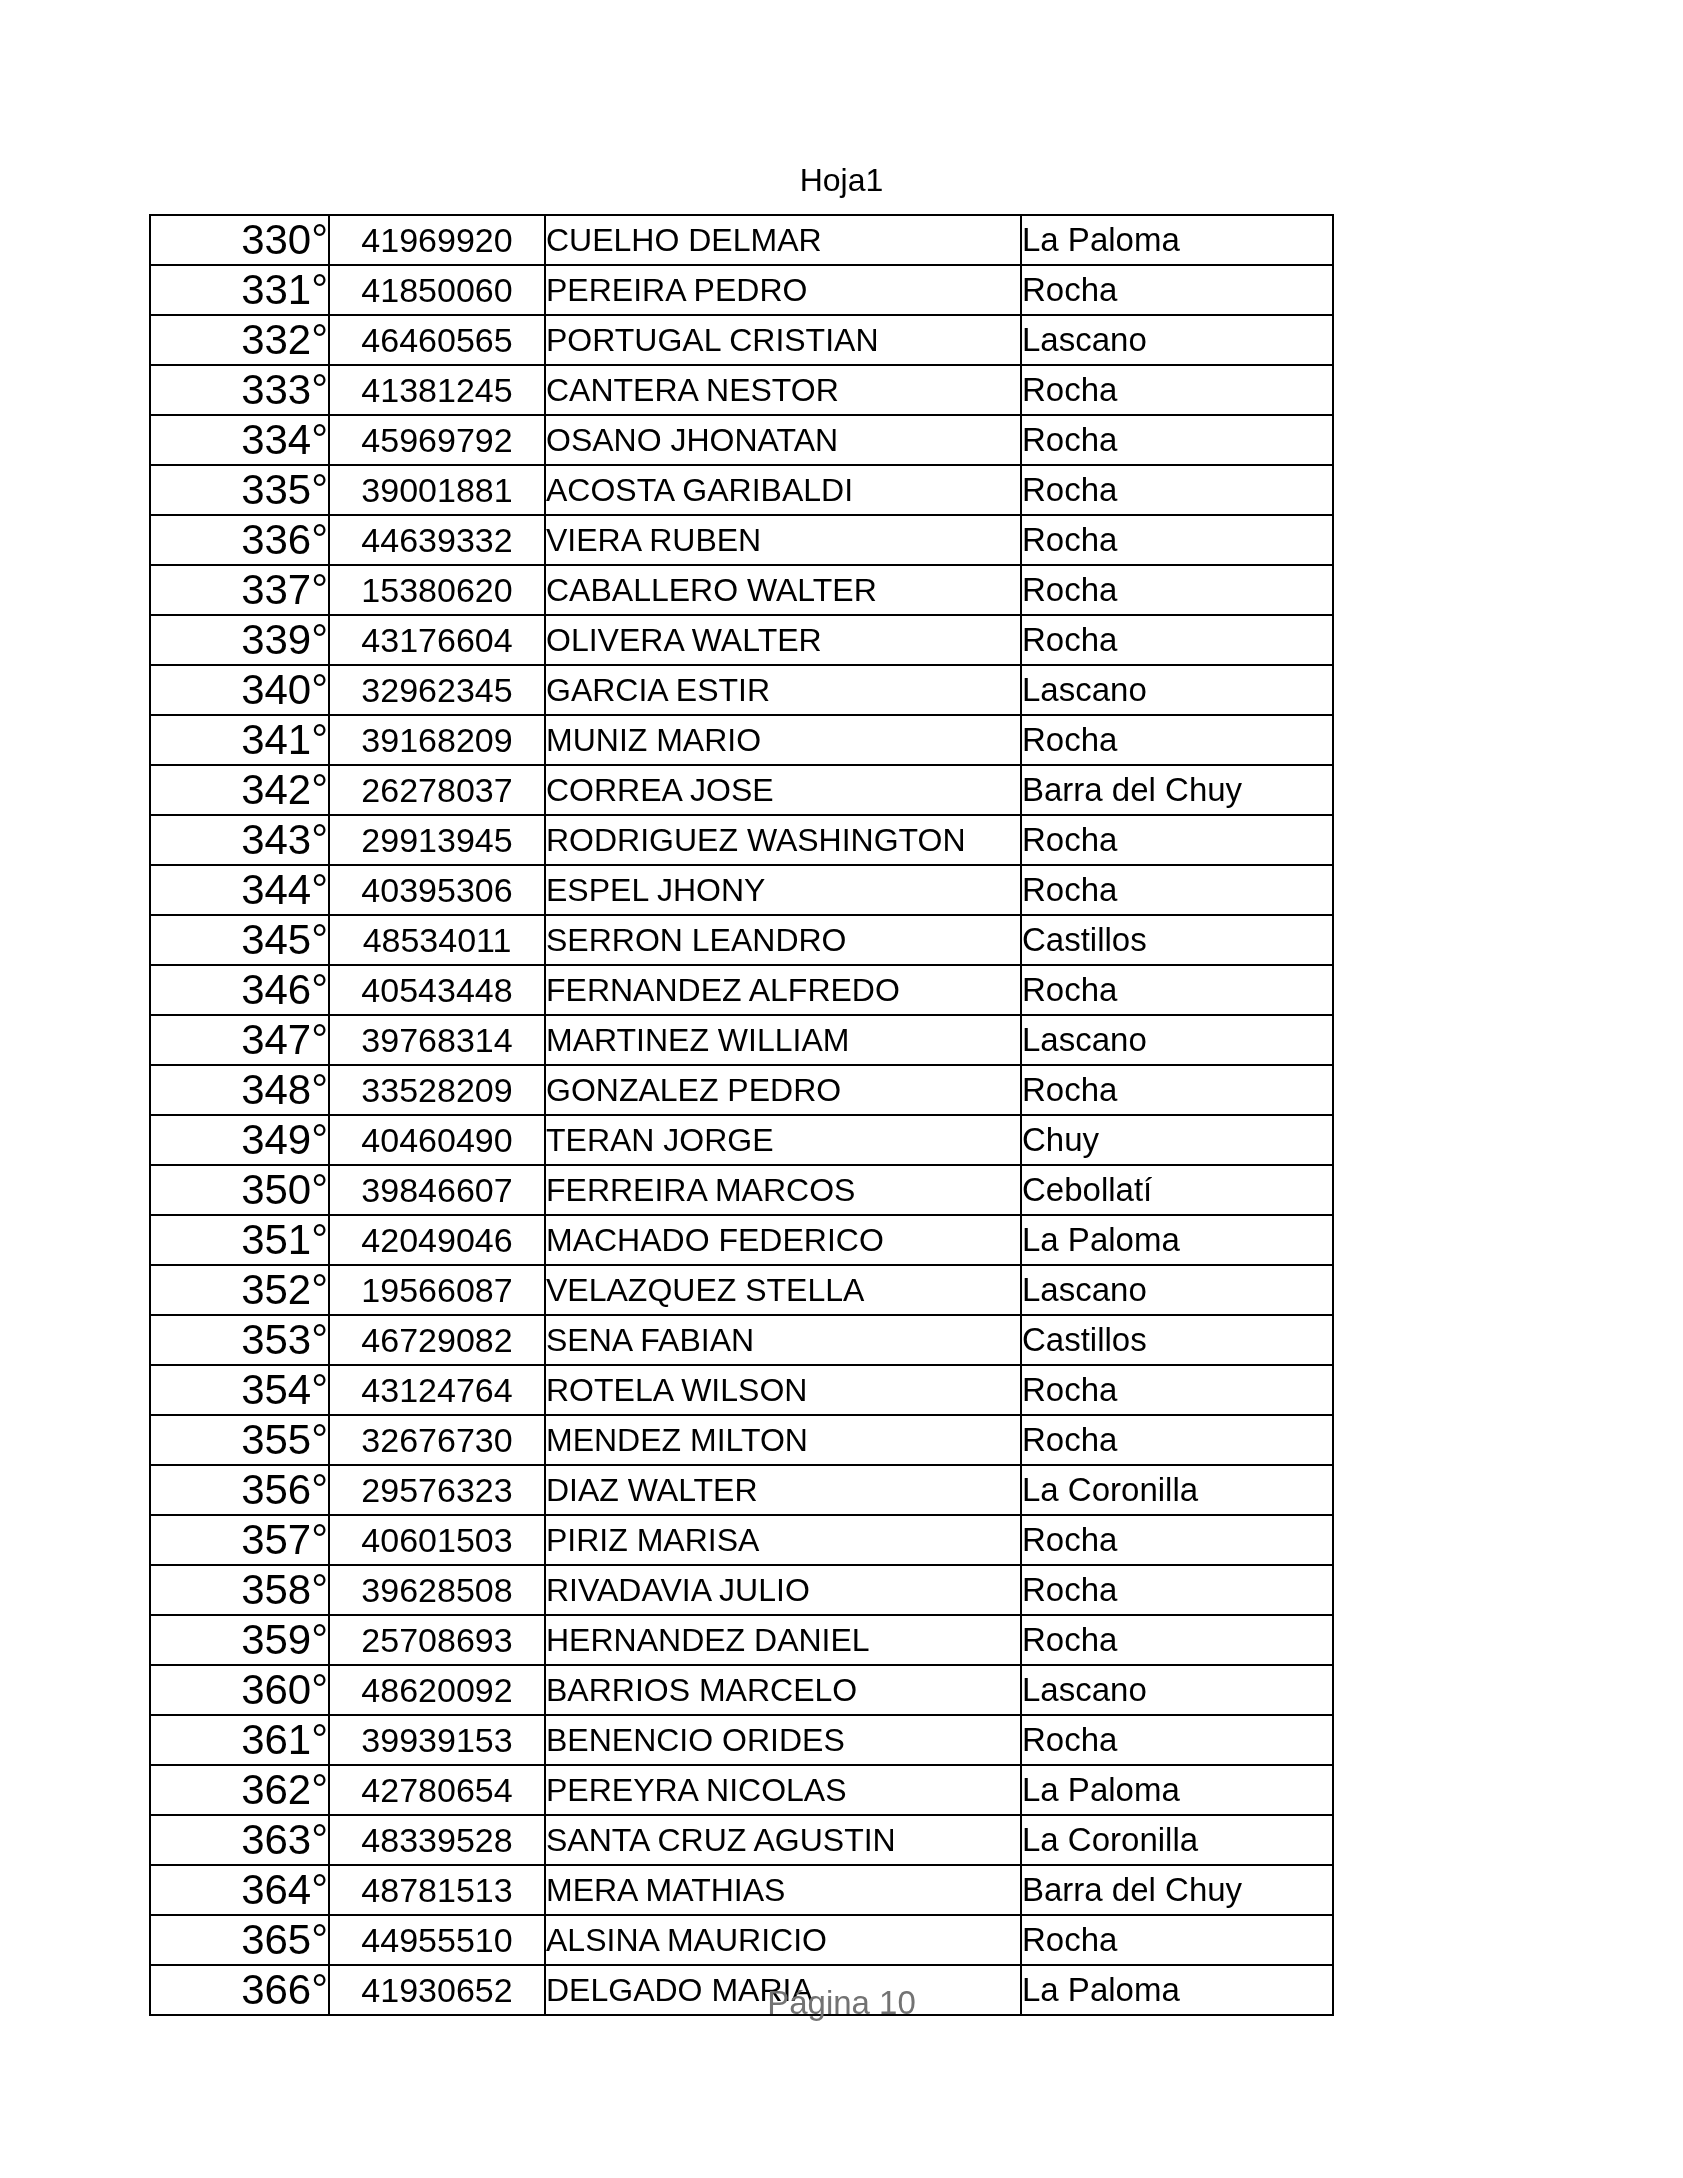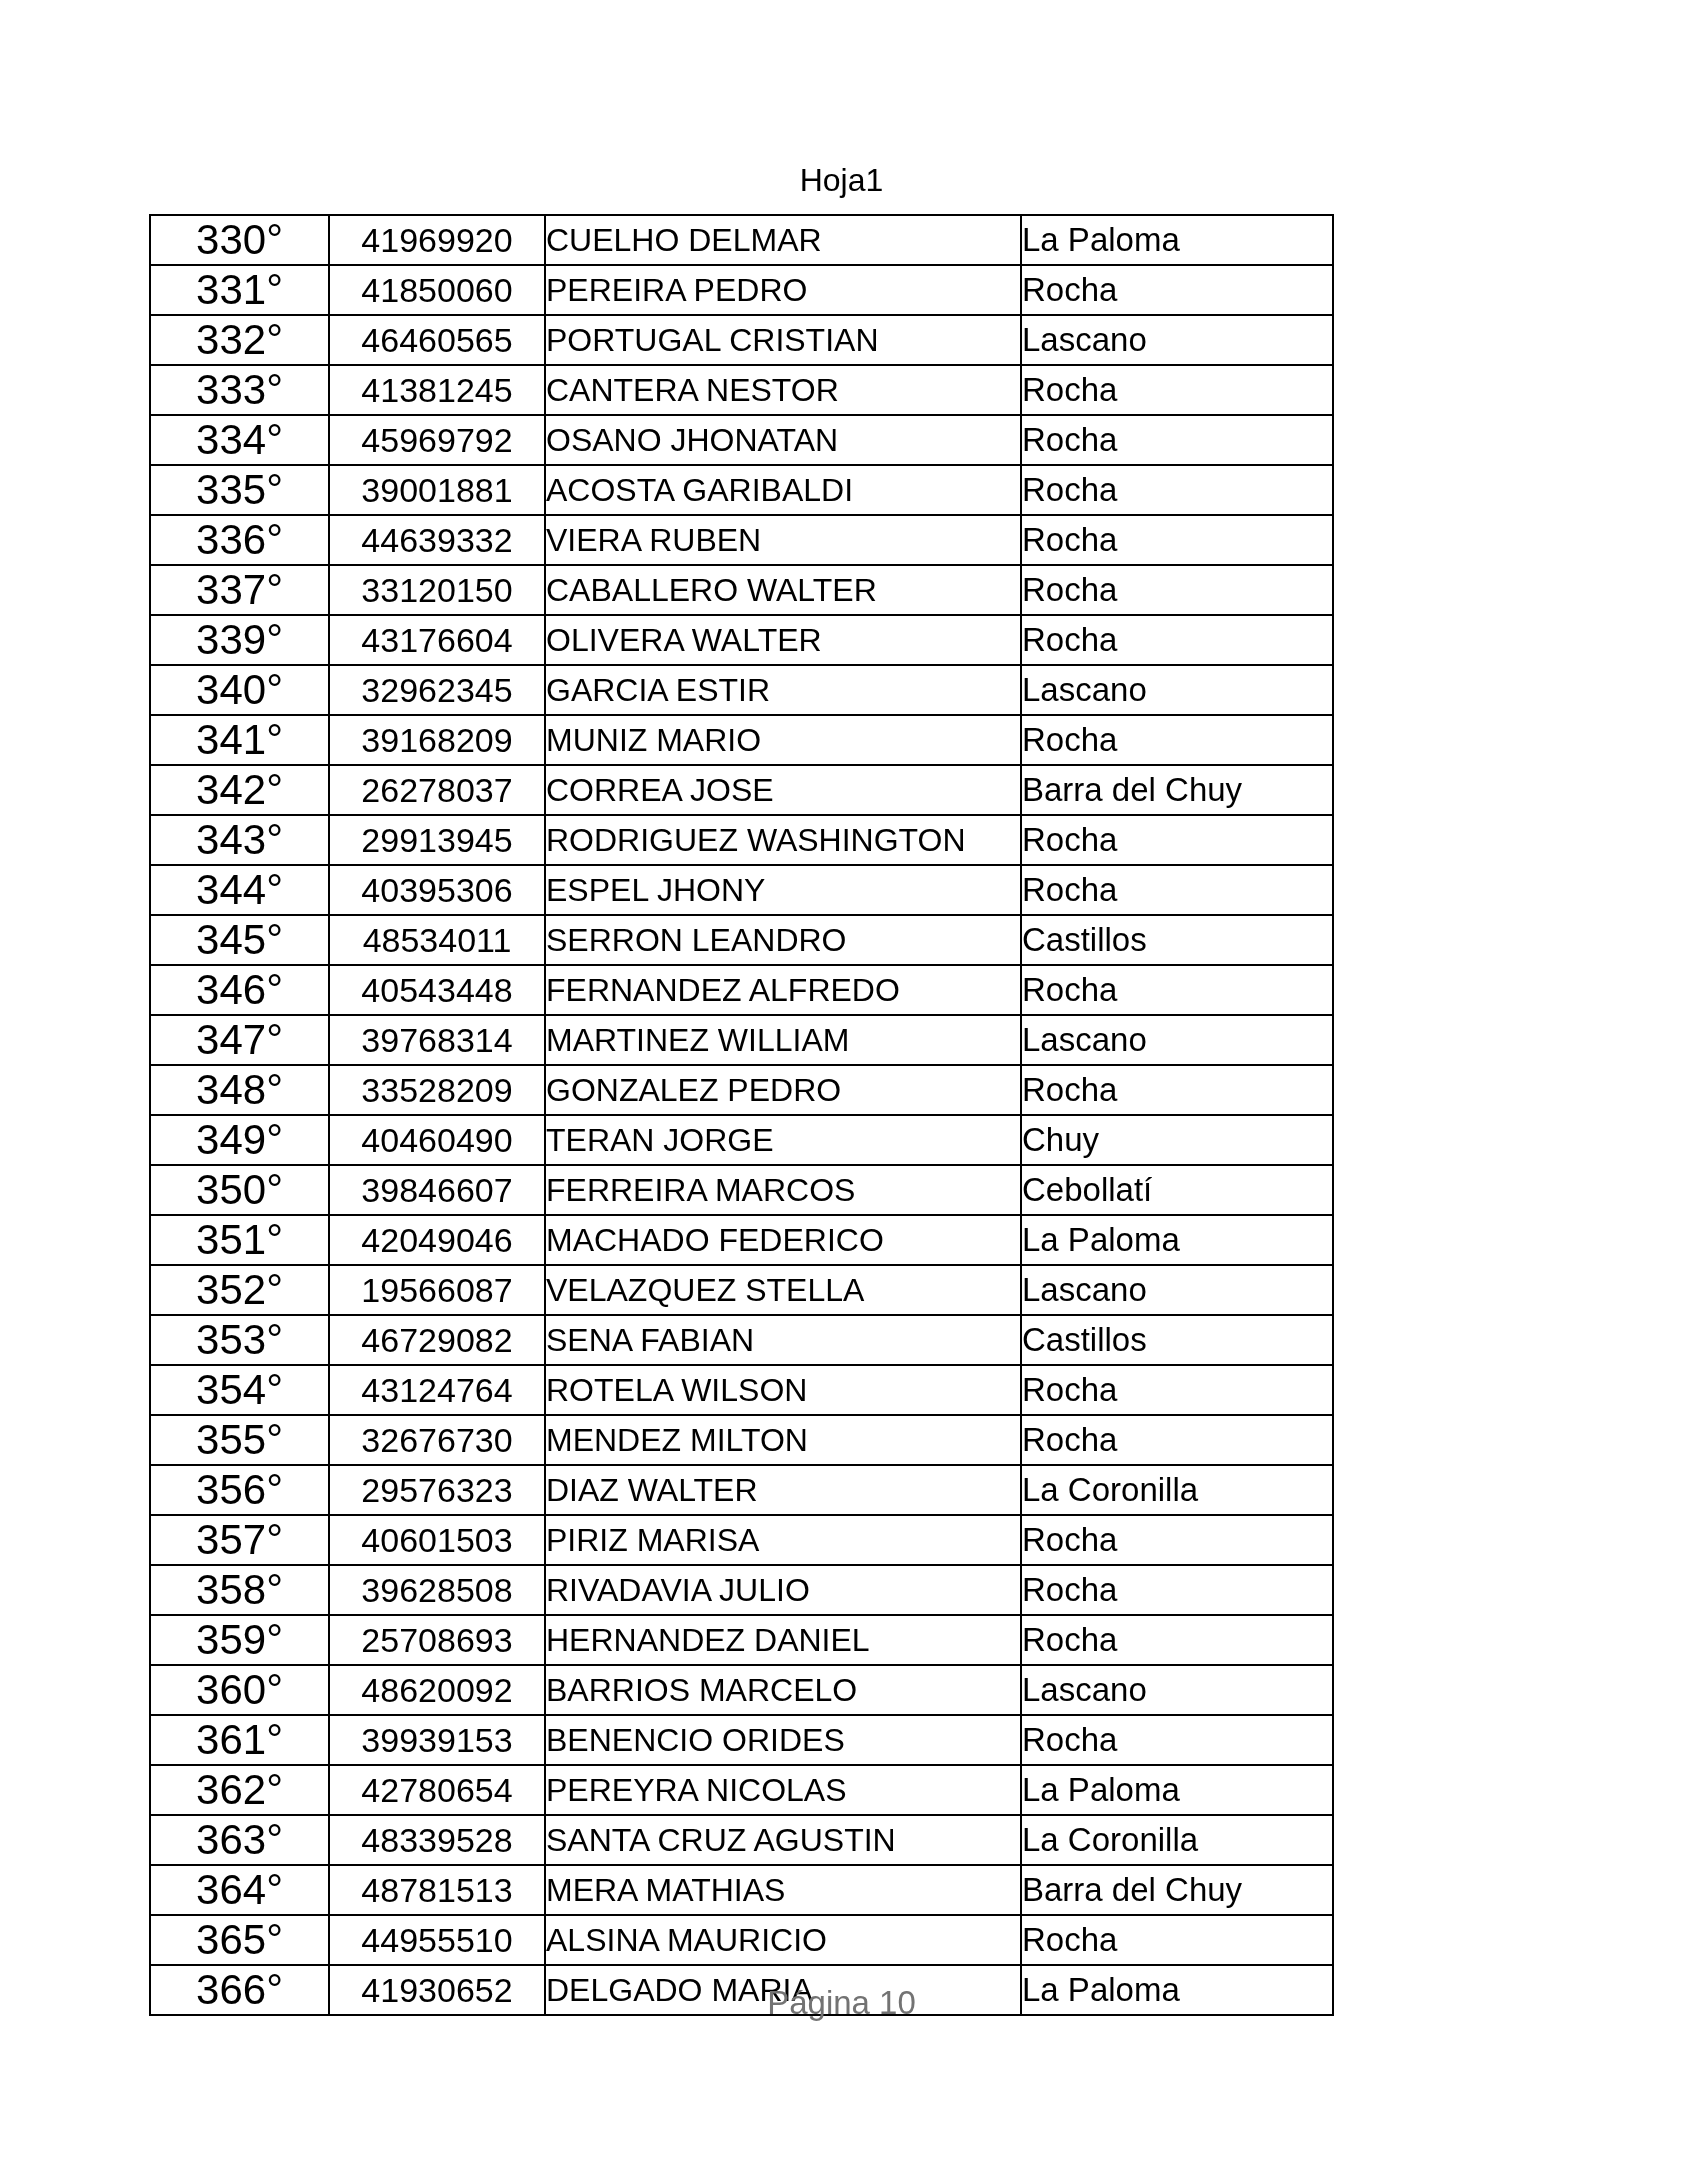--- a/index.html
+++ b/index.html
@@ -36,21 +36,21 @@
   }
   table.grid td {
     border: 2px solid #000000;
     height: 45px;
     padding: 0;
     overflow: hidden;
     white-space: nowrap;
     vertical-align: middle;
   }
   td.cell-pos {
-    text-align: center;
+    text-align: right;
     font-size: 42px;
   }
   td.cell-id {
     text-align: center;
     font-size: 34px;
   }
   td.cell-name {
     text-align: left;
     padding-left: 9px;
     font-size: 32px;
@@ -132,21 +132,21 @@
 
     <tr>
       <td class="cell-pos">336°</td>
       <td class="cell-id">44639332</td>
       <td class="cell-name">VIERA RUBEN</td>
       <td class="cell-city">Rocha</td>
     </tr>
 
     <tr>
       <td class="cell-pos">337°</td>
-      <td class="cell-id">33120150</td>
+      <td class="cell-id">15380620</td>
       <td class="cell-name">CABALLERO WALTER</td>
       <td class="cell-city">Rocha</td>
     </tr>
 
 
     <tr>
       <td class="cell-pos">339°</td>
       <td class="cell-id">43176604</td>
       <td class="cell-name">OLIVERA WALTER</td>
       <td class="cell-city">Rocha</td>

